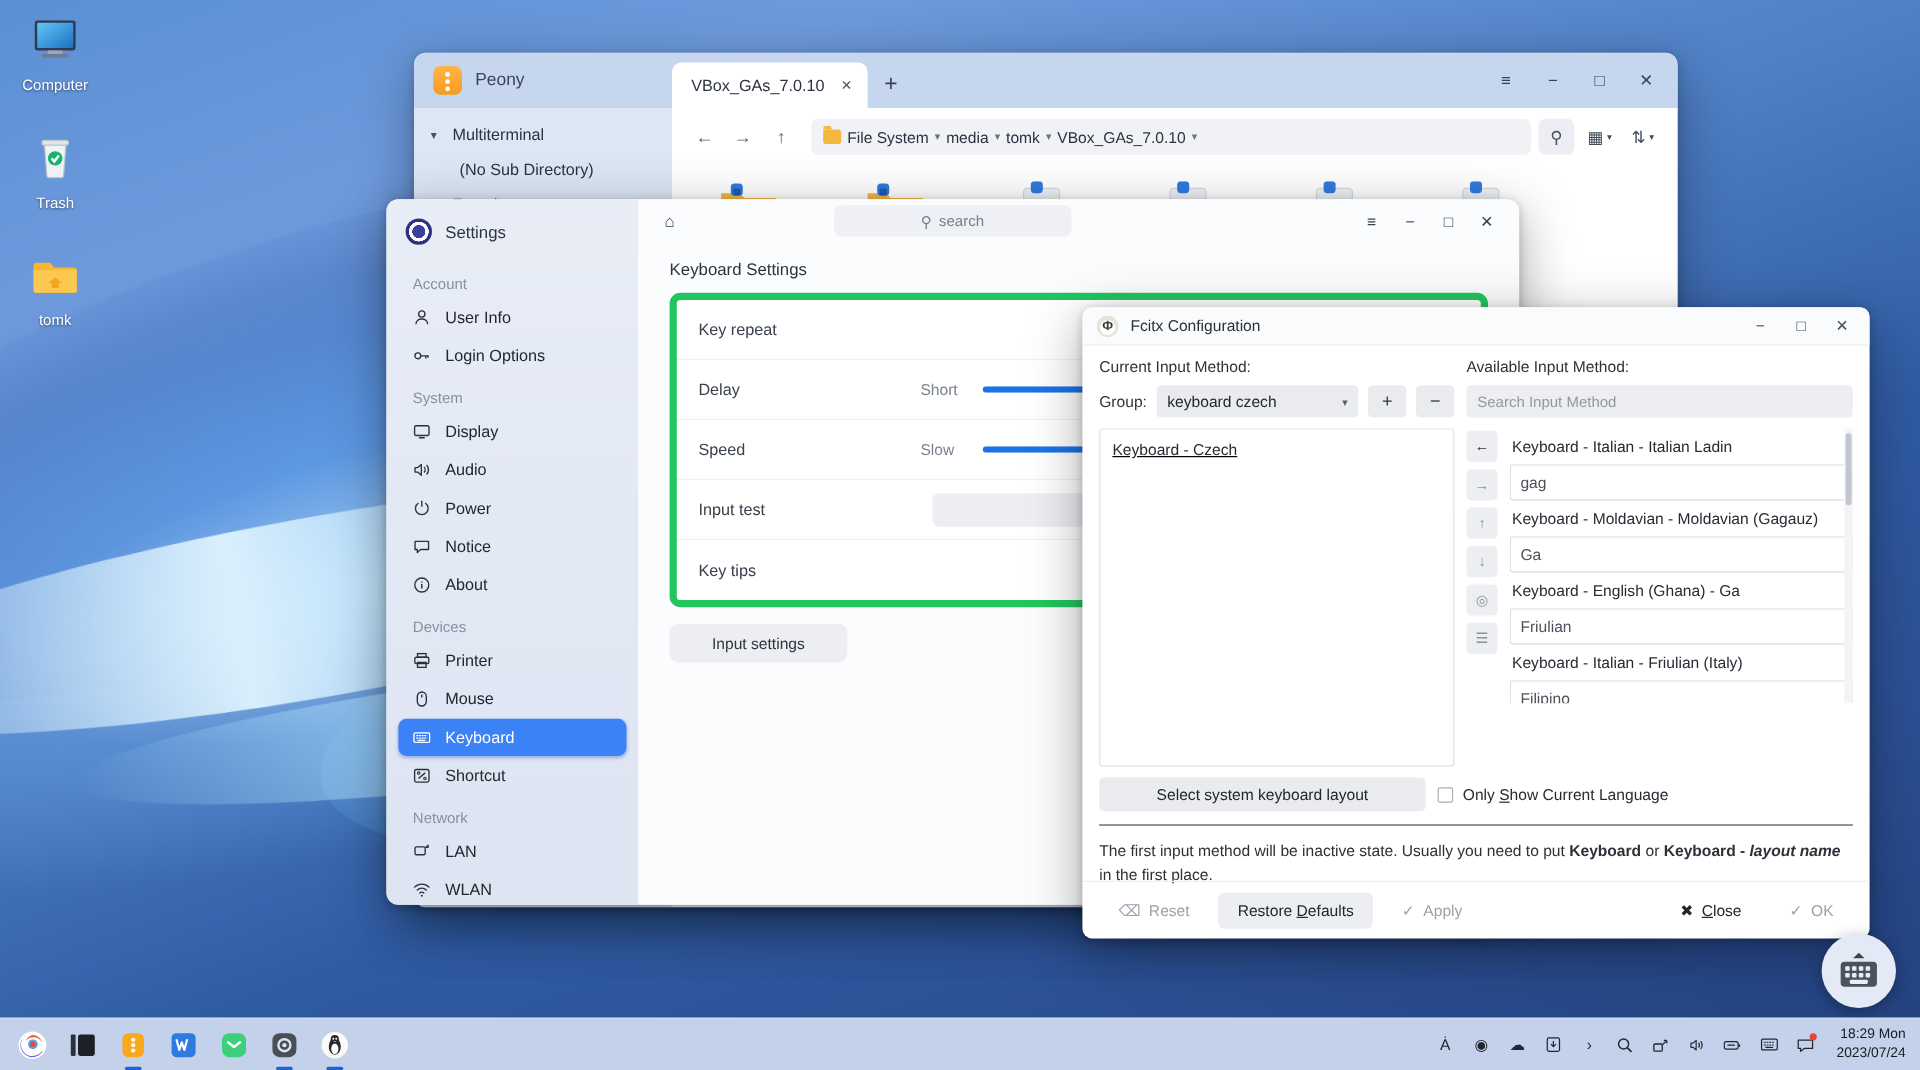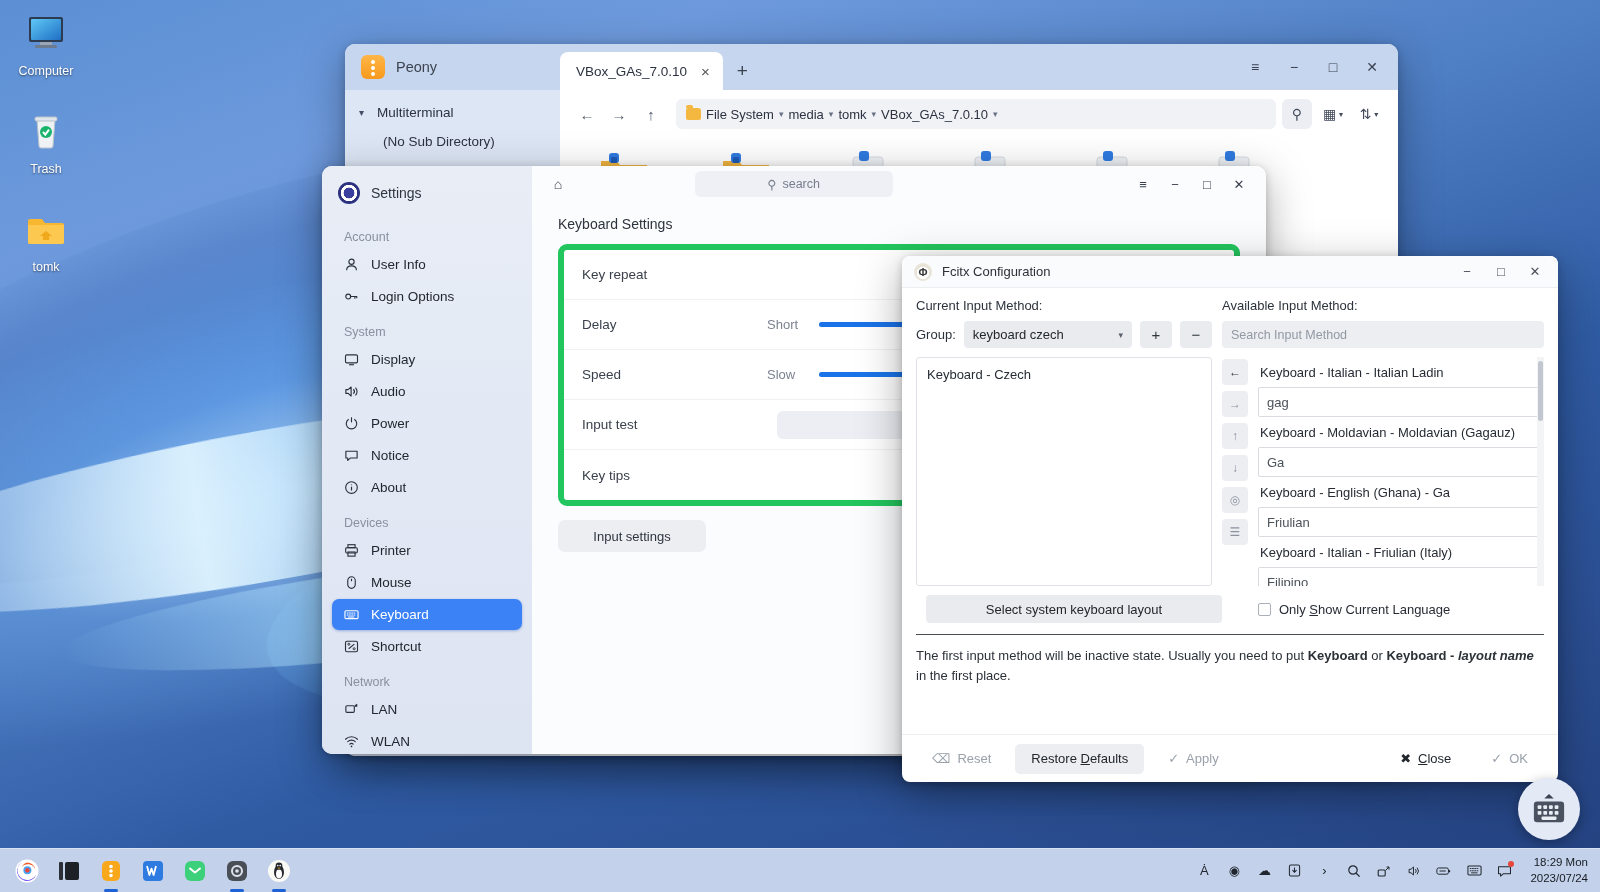--- a/index.html
+++ b/index.html
@@ -145,37 +145,37 @@
   #fcitx .fx-lbl { font-size:13px; color:#2d333c; margin-bottom:8px; }
   #fcitx .fx-grouprow { display:flex; align-items:center; gap:8px; margin-bottom:9px; }
   #fcitx .fx-grouprow .gl { font-size:13px; color:#2d333c; }
   #fcitx .fx-combo { flex:1; height:27px; background:#e9ebee; border-radius:4px; display:flex; align-items:center;
       justify-content:space-between; padding: 0 9px; font-size:13px; color:#23282f; cursor:pointer; }
   #fcitx .fx-combo .cv { font-size:9px; color:#5a616c; }
   #fcitx .fx-sqbtn { width:32px; height:27px; background:#e9ebee; border-radius:4px;
       display:flex; align-items:center; justify-content:center; font-size:15px; color:#30353d; cursor:pointer; }
   #fcitx .fx-searchbox { height:27px; background:#eceef1; border-radius:4px; display:flex; align-items:center;
       padding: 0 9px; font-size:12.5px; color:#9299a4; margin-bottom:9px; cursor:text; }
-  #fcitx .fx-curlist { width: 296px; height: 229px; border:1px solid #dfe2e6; border-radius:3px; background:#fff;
-      padding: 8px 10px; overflow:hidden; }
+  #fcitx .fx-curlist { width: 296px; height: 282px; border:1px solid #dfe2e6; border-radius:3px; background:#fff;
+      padding: 8px 10px; overflow:hidden;text-decoration:underline; }
   #fcitx .fx-curlist .it { font-size:13px; color:#272c34; padding: 1px 0; }
   #fcitx .fx-arrowcol { width: 26px; display:flex; flex-direction:column; gap: 6px; padding-top: 2px; }
   #fcitx .fx-abtn { width:26px; height:26px; background:#eceef1; border-radius:4px;
       display:flex; align-items:center; justify-content:center; font-size:12px; color:#8c939e; cursor:pointer; }
   #fcitx .fx-abtn.on { color:#30353d; }
   #fcitx .fx-avail { position: relative; flex:1; height:229px; overflow:hidden; }
   #fcitx .fx-avail .grp { font-size:13px; color:#272c34; height: 30px; display:flex; align-items:center; padding-left:2px; }
   #fcitx .fx-avail .itm { height: 30px; border:1px solid #d8dce1; border-radius:2px; display:flex; align-items:center;
       padding-left:8px; font-size:13px; color:#4b5259; background:#fff; }
   #fcitx .fx-scroll { position:absolute; right:0; top:0; width:7px; height:100%; background:#f3f4f6; }
   #fcitx .fx-scroll .thumb { position:absolute; left:1px; width:5px; background:#c2c7cf; border-radius:3px; }
   #fcitx .fx-subrow { display:flex; gap:10px; padding: 9px 14px 0 14px; align-items:center; }
-  #fcitx .fx-syslayout { width: 296px; height:28px; background:#e9ebee; border-radius:4px;
-      display:flex; align-items:center; justify-content:center; font-size:13px; color:#22272e; cursor:pointer; margin-left: 10px; }
-  #fcitx .fx-check { display:flex; align-items:center; gap:8px; font-size:13px; color:#272c34; margin-left: 26px; cursor:pointer; }
+  #fcitx .fx-syslayout { width: 272px; height:28px; background:#e9ebee; border-radius:4px;
+      display:flex; align-items:center; justify-content:center; font-size:13px; color:#22272e; cursor:pointer; }
+  #fcitx .fx-check { display:flex; align-items:center; gap:8px; font-size:13px; color:#272c34; cursor:pointer; }
   #fcitx .fx-check .box { width:13px; height:13px; border:1px solid #aab0b9; border-radius:2px; background:#fff; }
   #fcitx .fx-check u { text-decoration: underline; }
   #fcitx .fx-hint { margin: 11px 14px 0 14px; border-top:1px solid #4a4f57; padding-top: 11px;
       font-size:13px; color:#2c3138; line-height:1.5; }
   #fcitx .fx-footer { position:absolute; left:0; bottom:0; width:100%; height:48px; display:flex;
       align-items:center; padding: 0 14px; border-top:1px solid #eceef1; gap: 8px; }
   #fcitx .fx-fbtn { height:30px; padding: 0 16px; border-radius:5px; display:flex; align-items:center; gap:7px;
       font-size:13px; color:#22272e; background:#eceef1; cursor:pointer; }
   #fcitx .fx-fbtn.dim { color:#9aa1ab; background:#f5f6f8; }
   #fcitx .fx-fbtn.flat { background:transparent; }

